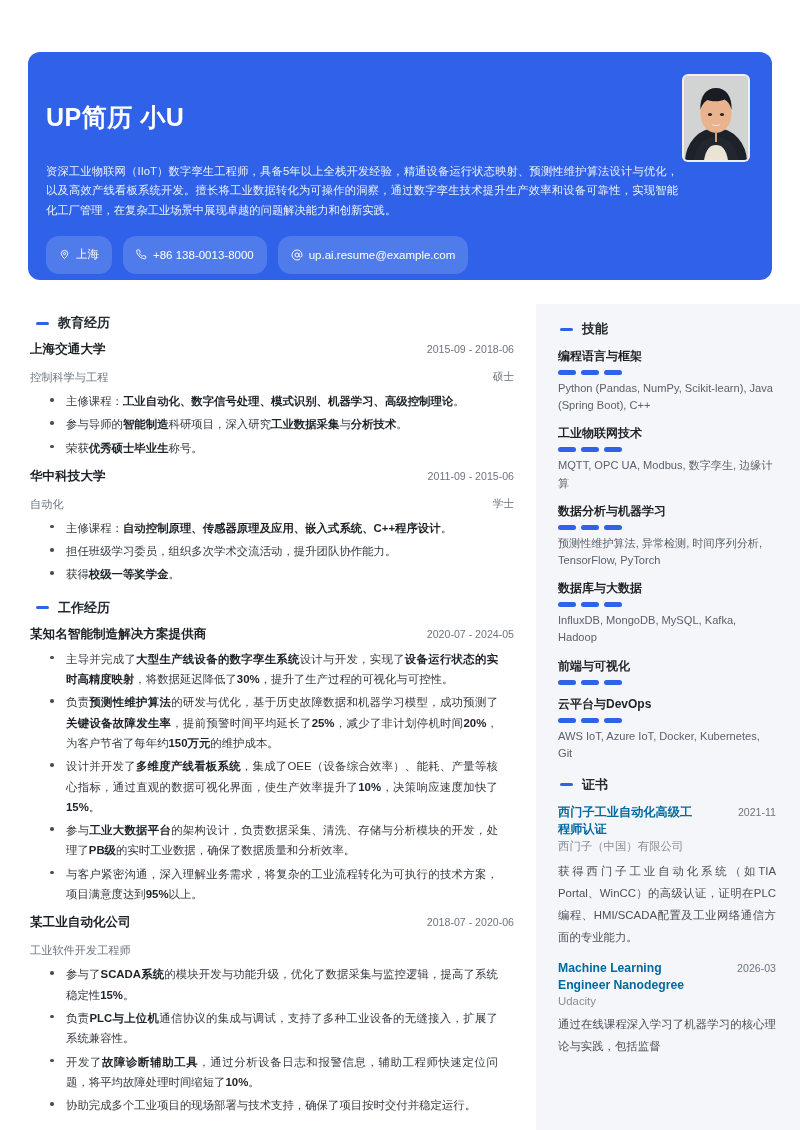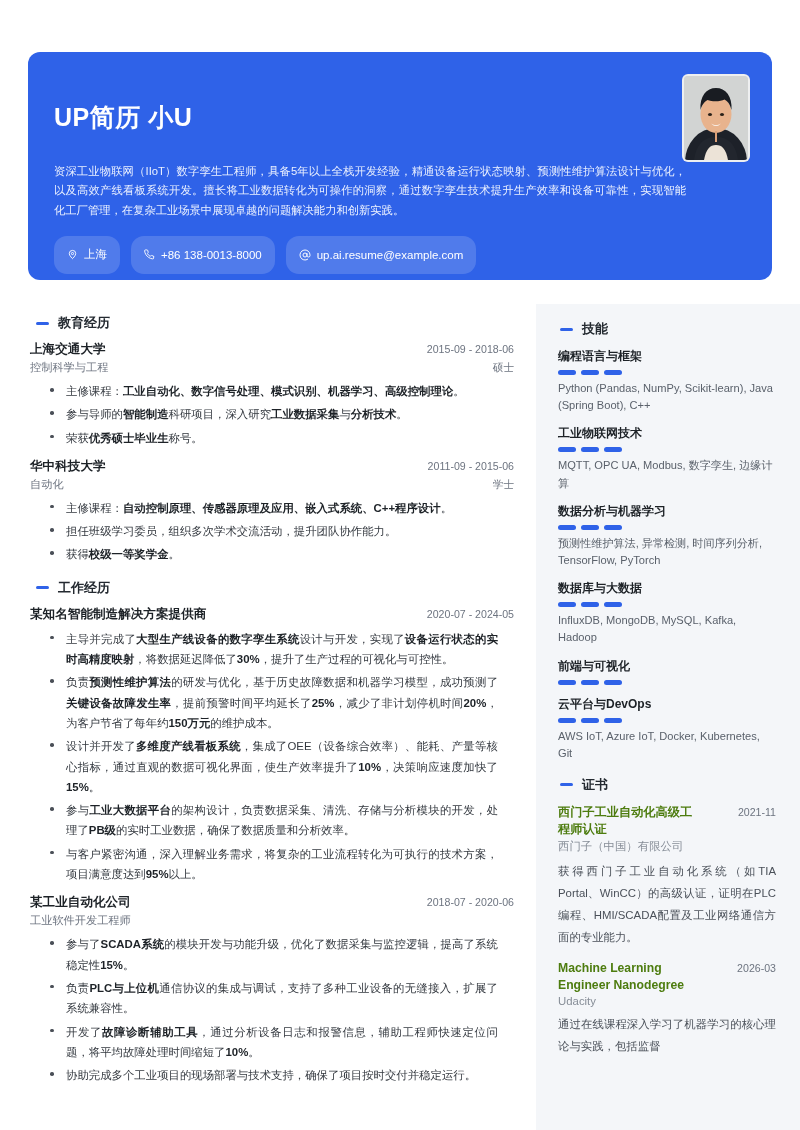--- a/index.html
+++ b/index.html
@@ -10,21 +10,21 @@
     font-family:"Liberation Sans","DejaVu Sans",sans-serif;
     color:#2b2f33;
     overflow:hidden;
   }
   .page { position:relative; width:800px; height:1130px; background:#fff; }
 
   
   .header{
     position:absolute; left:28px; top:52px; width:744px; height:228px;
     background:#2f62e8; border-radius:12px; color:#fff;
-    padding:22px 26px 0 26px;
+    padding:22px 26px 0 18px;
   }
   .hdr-name{
     font-size:25px; font-weight:700; letter-spacing:.5px;
     margin:30px 0 0 0; line-height:1.1;
   }
   .hdr-summary{
     margin-top:30px; width:632px;
     font-size:11.3px; line-height:1.75; color:#eaf0ff; font-weight:400;
     text-align:justify;
   }
@@ -56,21 +56,21 @@
   }
   .sec-title .dash{ width:13px; height:3px; background:#2f62e8; border-radius:2px; display:block; }
   .sec{ margin-bottom:14px; }
   .side .sec-title{ margin-left:2px; margin-bottom:10px; }
 
   
   .entry{ margin-bottom:10px; }
   .entry-row{ display:flex; justify-content:space-between; align-items:baseline; }
   .entry-org{ font-size:12.6px; font-weight:700; color:#1d2227; }
   .entry-date{ font-size:10.6px; color:#6d7480; white-space:nowrap; }
-  .entry-row2{ display:flex; justify-content:space-between; align-items:flex-end; margin-top:2px; }
+  .entry-row2{ display:flex; justify-content:space-between; align-items:flex-start; margin-top:12px; }
   .entry-role{ font-size:11.2px; color:#6d7480; }
   .entry-degree{ font-size:10.6px; color:#6d7480; }
 
   ul.bullets{ margin:6px 16px 0 0; padding:0 0 0 20px; list-style:none; }
   ul.bullets li{
     position:relative; font-size:11.4px; line-height:1.78; color:#33383f;
     margin-bottom:3px; text-align:justify; padding-left:16px;
   }
   ul.bullets li::before{
     content:""; position:absolute; left:0; top:7px;
@@ -82,21 +82,21 @@
   .skill{ margin-bottom:11px; }
   .skill-name{ font-size:12px; font-weight:700; color:#1d2227; margin-bottom:5px; }
   .skill-bars{ display:flex; gap:5px; margin-bottom:5px; }
   .skill-bars i{ display:block; width:18px; height:5px; border-radius:3px; background:#d9dee6; }
   .skill-bars i.on{ background:#2f62e8; }
   .skill-desc{ font-size:11.1px; line-height:1.55; color:#5a616b; }
 
   
   .cert{ margin-bottom:12px; }
   .cert-top{ display:flex; justify-content:space-between; align-items:flex-start; gap:8px; }
-  .cert-name{ font-size:12.2px; font-weight:700; color:#4d7c0f; line-height:1.38; }
+  .cert-name{ font-size:12.2px; font-weight:700; color:#0369a1; line-height:1.38; }
   .cert-date{ font-size:10.6px; color:#6d7480; white-space:nowrap; padding-top:2px;margin-left:26px; }
   .cert-issuer{ font-size:11.4px; color:#868d97; margin-top:1px; }
   .cert-desc{ font-size:11.4px; line-height:1.95; color:#4a5059; margin-top:6px; text-align:justify; }
 </style>
 </head>
 <body>
 
 <div class="page">
 
   <div class="header">

